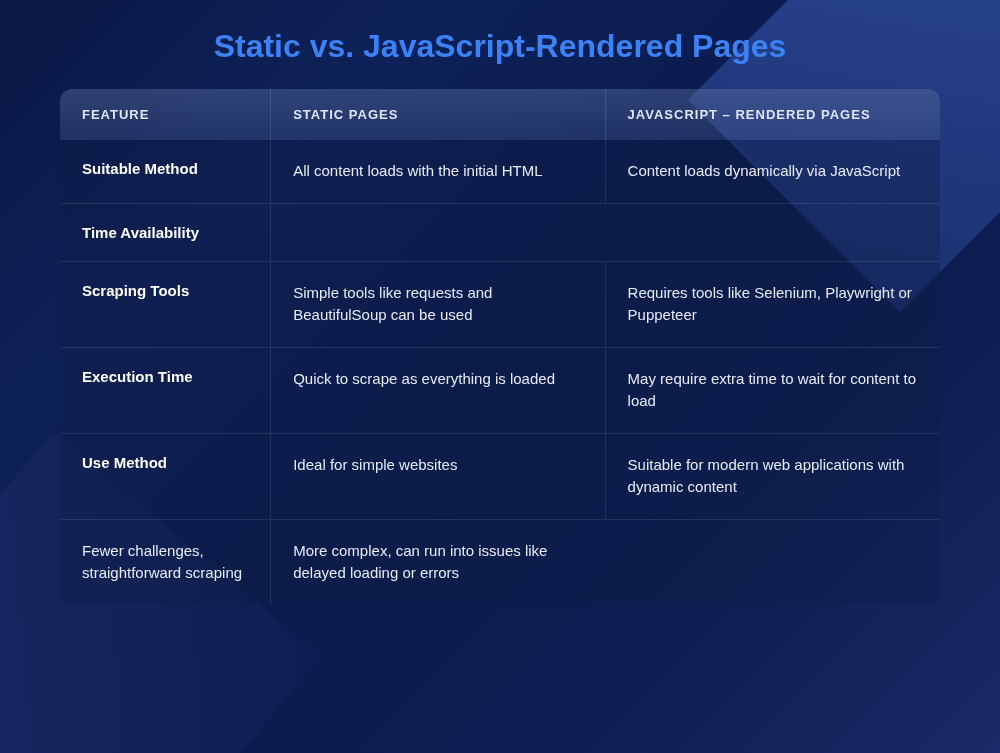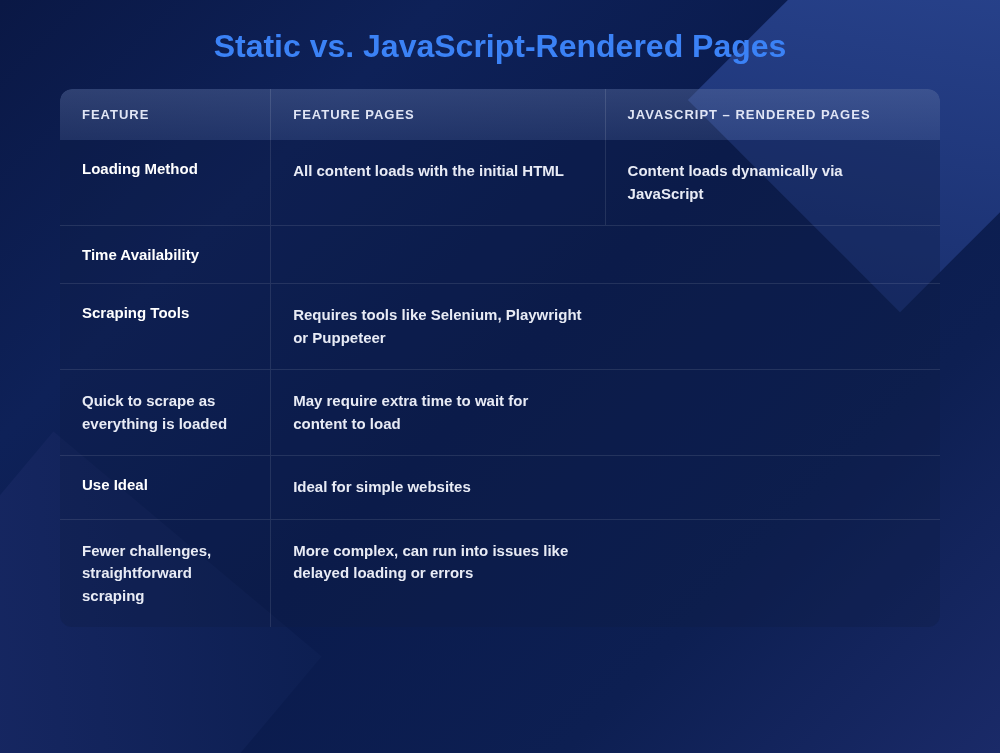--- a/index.html
+++ b/index.html
@@ -88,61 +88,64 @@
       font-size: 15px;
       font-weight: 700;
       border-right: 1px solid rgba(255, 255, 255, 0.1);
       display: flex;
       align-items: flex-start;
     }
     .content-cell {
       padding: 20px 22px;
       color: #e8ebf5;
       font-size: 15px;
-      font-weight: 700;
+      font-weight: 400;
       line-height: 1.5;
       border-right: 1px solid rgba(255, 255, 255, 0.1);
     }
     .content-cell:last-child {
       border-right: none;
     }
   </style>
 </head>
 <body>
 
 <div class="container">
   <h1 class="main-title">Static vs. JavaScript-Rendered Pages</h1>
 
   <div class="comparison-table">
     <div class="table-header">
       <div class="header-cell">FEATURE</div>
-      <div class="header-cell">FEATURE PAGES</div>
+      <div class="header-cell">STATIC PAGES</div>
       <div class="header-cell">JAVASCRIPT – RENDERED PAGES</div>
     </div>
 
     <div class="table-body">
       <div class="table-row">
-        <div class="feature-cell">Loading Method</div>
+        <div class="feature-cell">Suitable Method</div>
         <div class="content-cell">All content loads with the initial HTML</div>
         <div class="content-cell">Content loads dynamically via JavaScript</div>
       </div>
       <div class="table-row">
         <div class="feature-cell">Time Availability</div>
       </div>
       <div class="table-row">
         <div class="feature-cell">Scraping Tools</div>
+        <div class="content-cell">Simple tools like requests and BeautifulSoup can be used</div>
         <div class="content-cell">Requires tools like Selenium, Playwright or Puppeteer</div>
       </div>
       <div class="table-row">
+        <div class="feature-cell">Execution Time</div>
         <div class="content-cell">Quick to scrape as everything is loaded</div>
         <div class="content-cell">May require extra time to wait for content to load</div>
       </div>
       <div class="table-row">
-        <div class="feature-cell">Use Ideal</div>
+        <div class="feature-cell">Use Method</div>
         <div class="content-cell">Ideal for simple websites</div>
+        <div class="content-cell">Suitable for modern web applications with dynamic content</div>
       </div>
       <div class="table-row">
         <div class="content-cell">Fewer challenges, straightforward scraping</div>
         <div class="content-cell">More complex, can run into issues like delayed loading or errors</div>
       </div>
     </div>
   </div>
 </div>
 
 </body></html>

